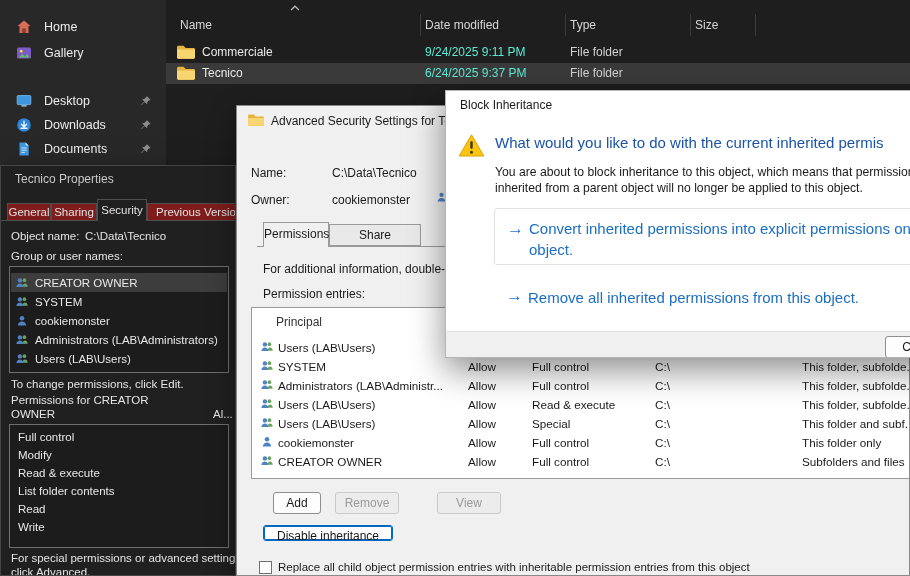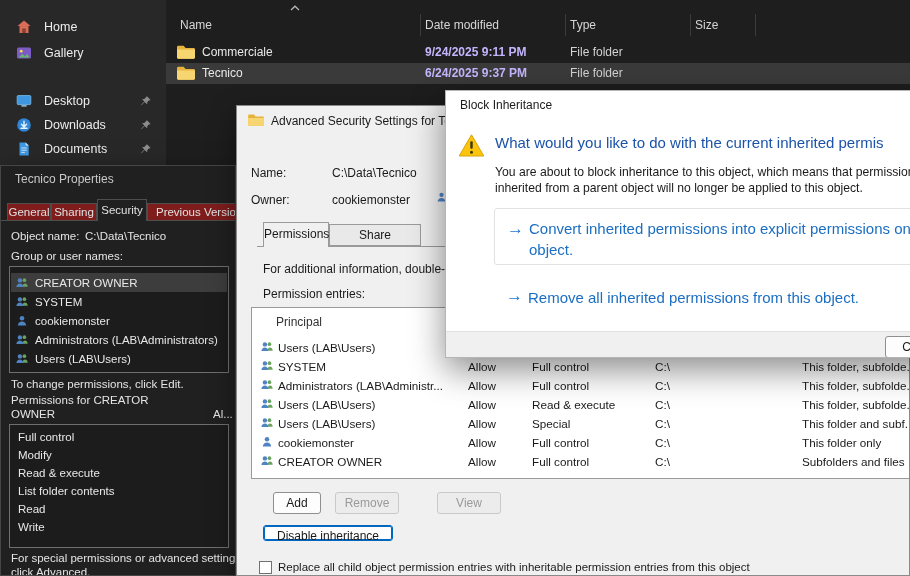--- a/index.html
+++ b/index.html
@@ -14,21 +14,21 @@
   .pin{margin-left:auto;margin-right:10px;width:12px;height:12px;opacity:.8;}
   .filearea{position:absolute;left:166px;top:0;right:0;bottom:0;background:#1e1e1e;z-index:1;}
   .fl-header{position:absolute;left:0;top:12px;right:0;height:26px;color:#d6d6d6;font-size:12px;}
   .fl-col{position:absolute;top:6px;}
   .vsep{position:absolute;top:2px;width:1px;height:22px;background:#3c3c3c;}
   .sort-caret{position:absolute;left:124px;top:5px;width:10px;height:6px;}
   .fl-row{position:absolute;left:0;right:0;height:21px;font-size:12px;color:#e8e8e8;text-align:right;}
   .fl-row.sel{background:#3a3a3a;}
   .fr-icon{position:absolute;left:10px;top:2px;width:20px;height:16px;}
   .fr-name{position:absolute;left:36px;top:3px;}
-  .fr-date{position:absolute;left:259px;top:3px;color:#c4b5fd;font-weight:bold;}
+  .fr-date{position:absolute;left:259px;top:3px;color:#5eead4;}
   .fr-type{position:absolute;left:404px;top:3px;color:#d2d2d2;}
 
   
   .props{position:absolute;left:0;top:165px;width:236px;height:411px;background:#202020;
          border:1px solid #454545;box-sizing:border-box;z-index:10;color:#e8e8e8;
          box-shadow:0 8px 22px rgba(0,0,0,.55);overflow:hidden;}
   .p-title{position:absolute;left:14px;top:6px;font-size:12px;color:#c9c9c9;}
   .p-tabline{position:absolute;left:0;top:54px;width:236px;height:1px;background:#4d4d4d;}
   .p-tab{position:absolute;top:37px;height:18px;background:#7f1d1d;border:1px solid #4d4d4d;
          box-sizing:border-box;font-size:11.5px;color:#e0e0e0;text-align:center;line-height:16px;}

